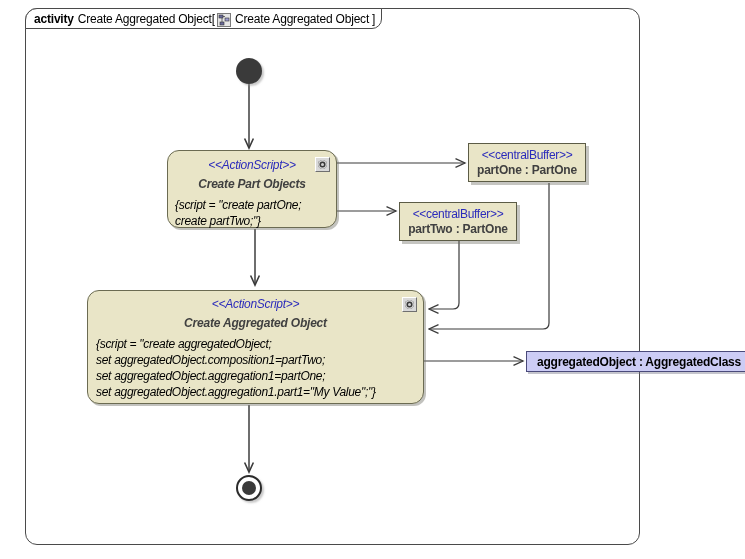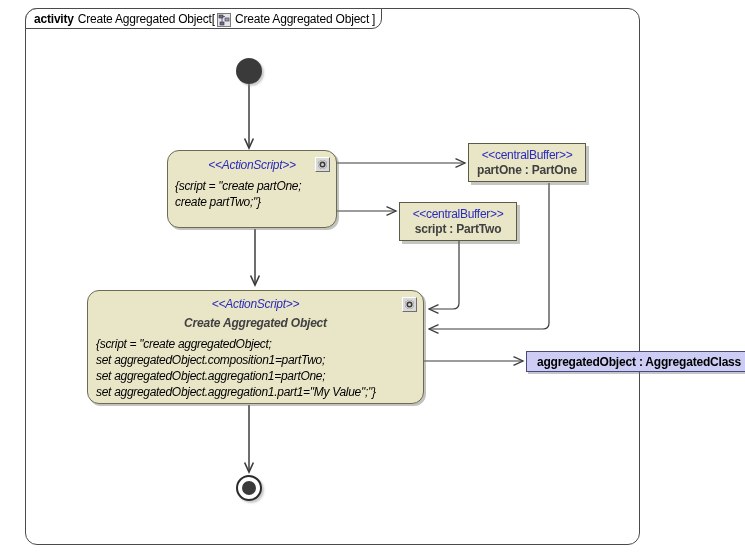--- a/index.html
+++ b/index.html
@@ -274,20 +274,21 @@
 
     <path d="M409,361 L508,361" fill="none" stroke="#3a3a3a" stroke-width="1.2" marker-end="url(#openArrow)"></path>
 
     <path d="M234,405 L234,472" fill="none" stroke="#4a4a4a" stroke-width="1.6" marker-end="url(#openArrowDown)"></path>
   </svg>
 
   <div class="initial-node" style="left:221px; top:58px"></div>
 
   <div class="action-node" style="left:152px; top:150px; width:170px; height:78px">
     <div class="stereotype" style="margin-top:7px">&lt;&lt;ActionScript&gt;&gt;</div>
+    <div class="node-name" style="margin-top:5px">Create Part Objects</div>
     <div class="script-body" style="margin:6px 0 0 7px">{script = "create partOne;
 create partTwo;"}</div>
     <div class="script-btn" style="right:6px; top:6px"></div>
   </div>
 
   <div class="action-node" style="left:72px; top:290px; width:337px; height:114px">
     <div class="stereotype" style="margin-top:6px">&lt;&lt;ActionScript&gt;&gt;</div>
     <div class="node-name" style="margin-top:5px">Create Aggregated Object</div>
     <div class="script-body" style="margin:6px 0 0 8px">{script = "create aggregatedObject;
 set aggregatedObject.composition1=partTwo;
@@ -296,21 +297,21 @@
     <div class="script-btn" style="right:6px; top:6px"></div>
   </div>
 
   <div class="buffer-node" style="left:453px; top:143px; width:118px; height:39px">
     <div class="stereotype">&lt;&lt;centralBuffer&gt;&gt;</div>
     <div class="node-name">partOne : PartOne</div>
   </div>
 
   <div class="buffer-node" style="left:384px; top:202px; width:118px; height:39px">
     <div class="stereotype">&lt;&lt;centralBuffer&gt;&gt;</div>
-    <div class="node-name">script : PartTwo</div>
+    <div class="node-name">partTwo : PartOne</div>
   </div>
 
   <div class="object-node" style="left:511px; top:351px; width:226px; height:21px">
     <div class="object-label">aggregatedObject : AggregatedClass</div>
   </div>
 
   <div class="final-node" style="left:221px; top:475px"></div>
 
 </div>
 

